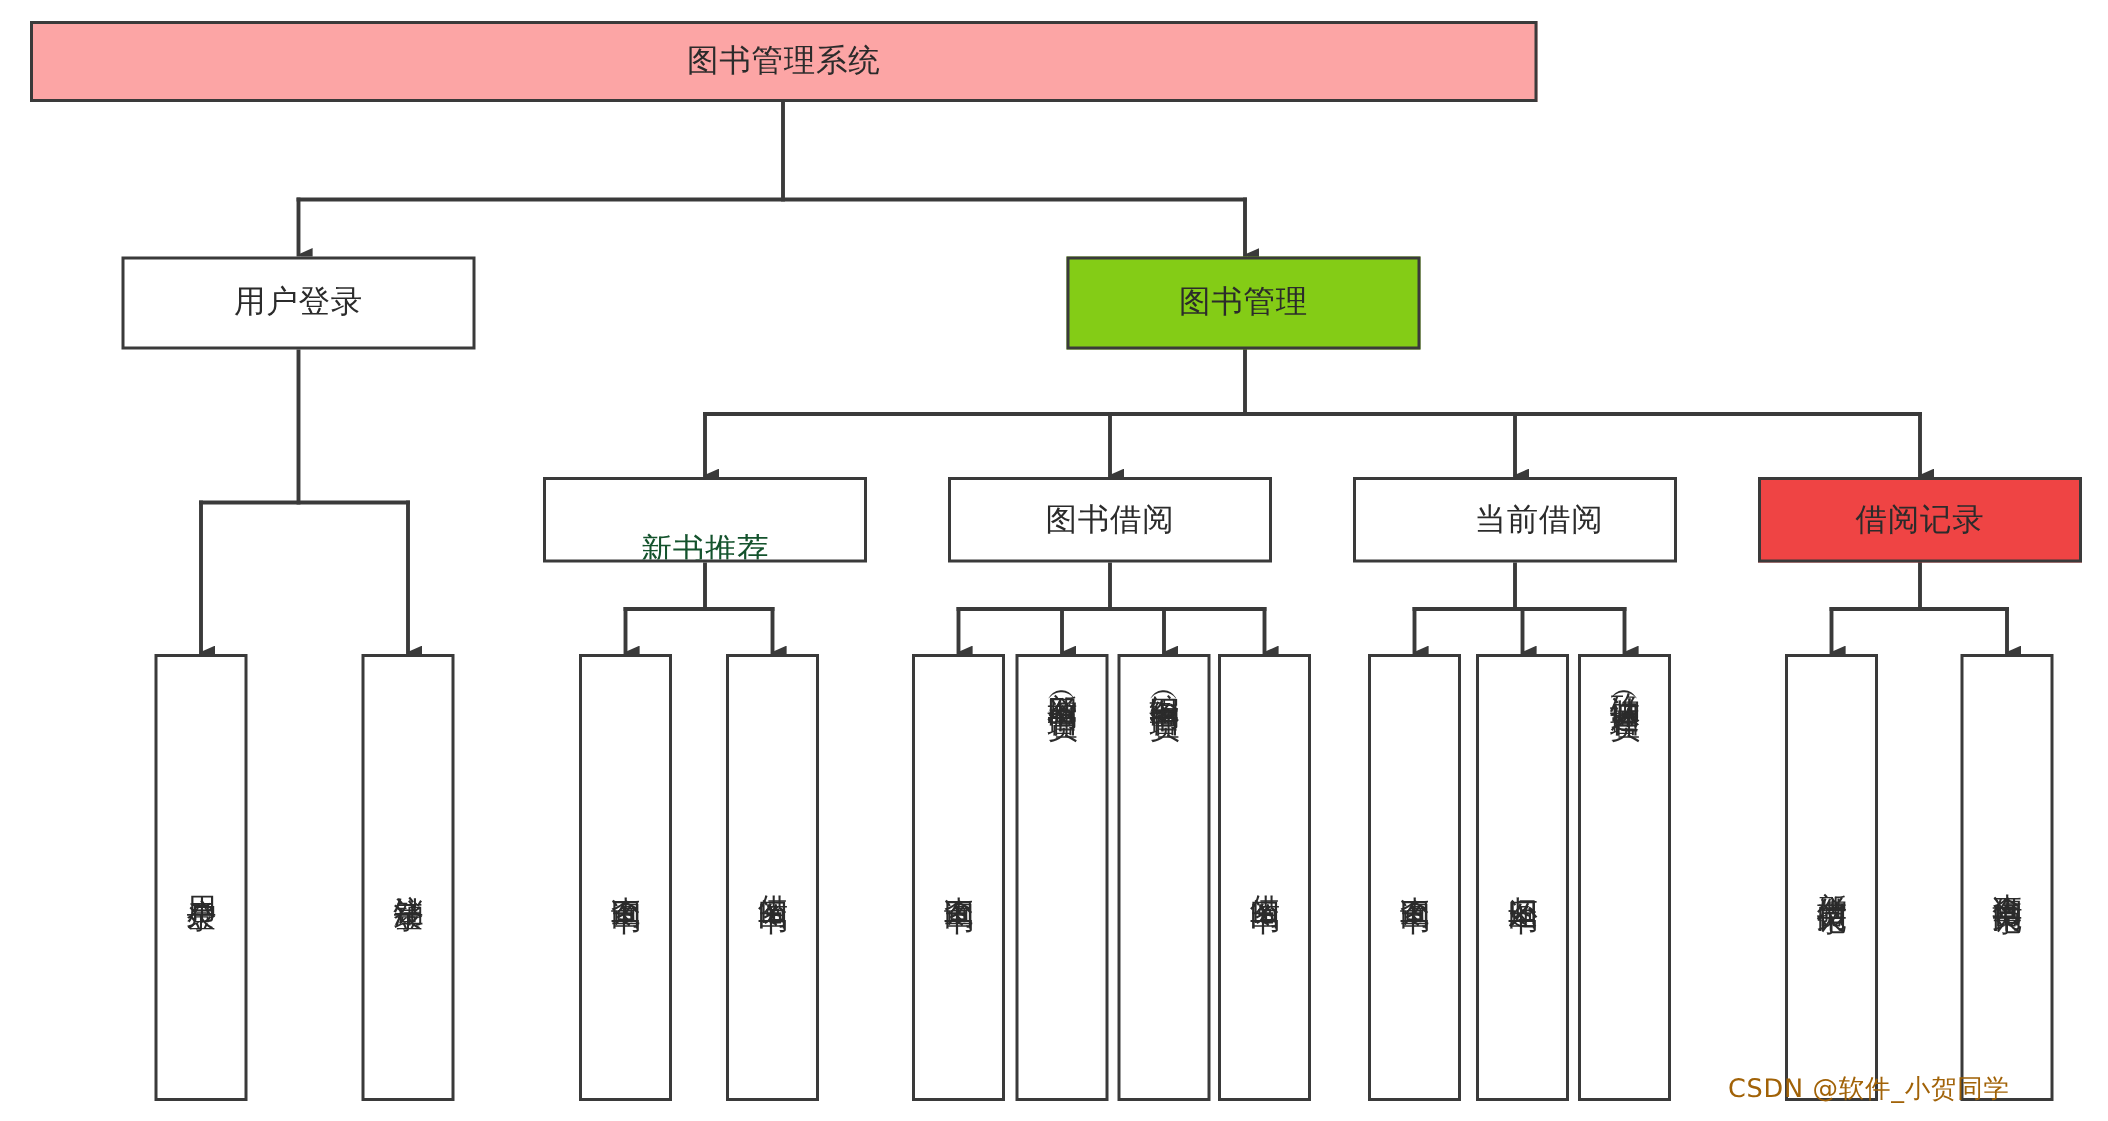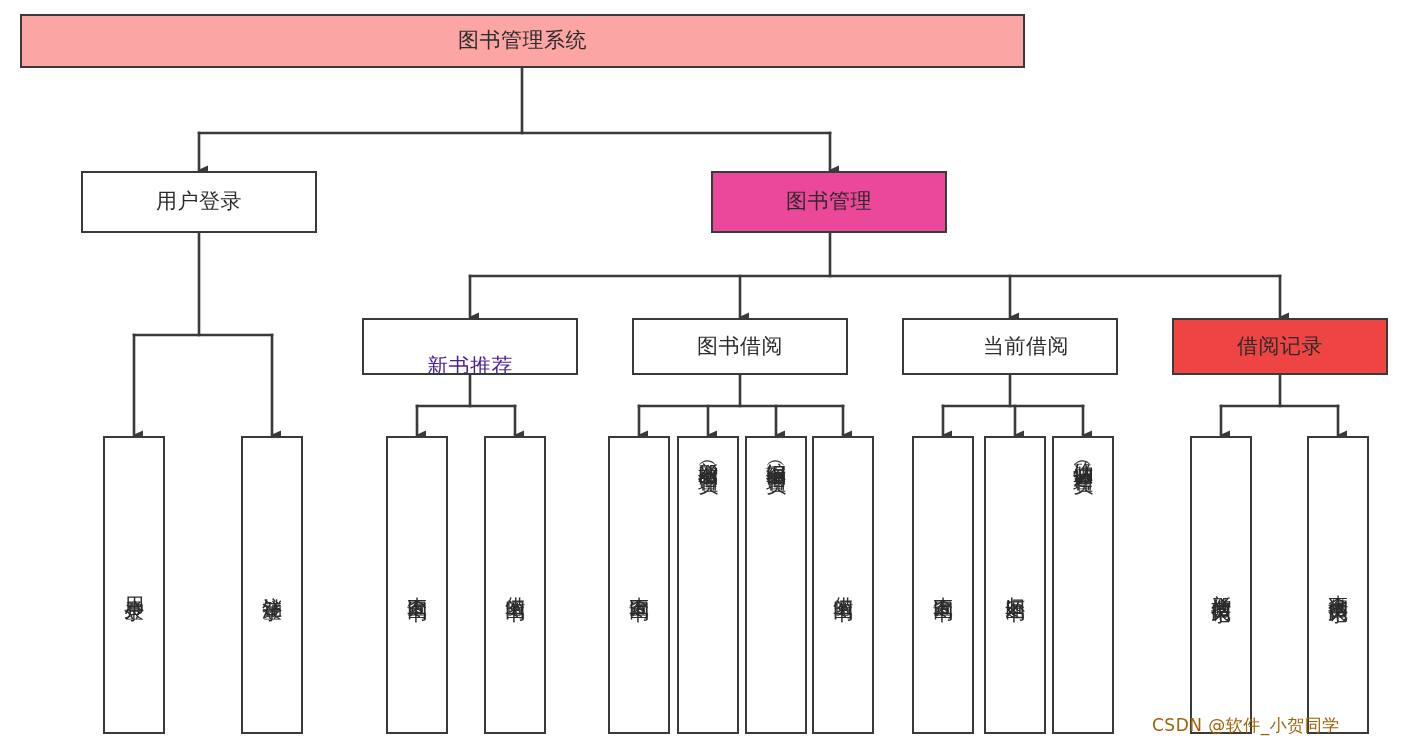--- a/index.html
+++ b/index.html
@@ -125,26 +125,26 @@
     </g>
   </svg>
 
   <div class="node horizontal" id="n-root" style="left: 20px; top: 14px; width: 1005px; height: 54px; border-color: rgb(58, 58, 58); background: #fca5a5;">
     <span class="node-label" style="color: rgb(43, 43, 43);">图书管理系统</span>
   </div>
 
   <div class="node horizontal" id="n-user_login" style="left: 81px; top: 171px; width: 236px; height: 62px; border-color: rgb(58, 58, 58); background: rgb(255, 255, 255);">
     <span class="node-label" style="color: rgb(43, 43, 43);">用户登录</span>
   </div>
-  <div class="node horizontal" id="n-book_manage" style="left: 711px; top: 171px; width: 236px; height: 62px; border-color: rgb(58, 58, 58); background: #ec4899;">
+  <div class="node horizontal" id="n-book_manage" style="left: 711px; top: 171px; width: 236px; height: 62px; border-color: rgb(58, 58, 58); background: #84cc16;">
     <span class="node-label" style="color: rgb(43, 43, 43);">图书管理</span>
   </div>
 
   <div class="node horizontal" id="n-new_book_rec" style="left: 362px; top: 318px; width: 216px; height: 57px; border-color: rgb(58, 58, 58); background: rgb(255, 255, 255);">
-    <span class="node-label" style="color: #4c1d95; margin-top: 40px;">新书推荐</span>
+    <span class="node-label" style="color: #14532d; margin-top: 40px;">新书推荐</span>
   </div>
   <div class="node horizontal" id="n-book_borrow" style="left: 632px; top: 318px; width: 216px; height: 57px; border-color: rgb(58, 58, 58); background: rgb(255, 255, 255);">
     <span class="node-label" style="color: rgb(43, 43, 43);">图书借阅</span>
   </div>
   <div class="node horizontal" id="n-current_borrow" style="left: 902px; top: 318px; width: 216px; height: 57px; border-color: rgb(58, 58, 58); background: rgb(255, 255, 255);">
     <span class="node-label" style="color: rgb(43, 43, 43); margin-left: 32px;">当前借阅</span>
   </div>
   <div class="node horizontal" id="n-borrow_record" style="left: 1172px; top: 318px; width: 216px; height: 57px; border-color: rgb(58, 58, 58); background: #ef4444;">
     <span class="node-label" style="color: rgb(43, 43, 43);">借阅记录</span>
   </div>

